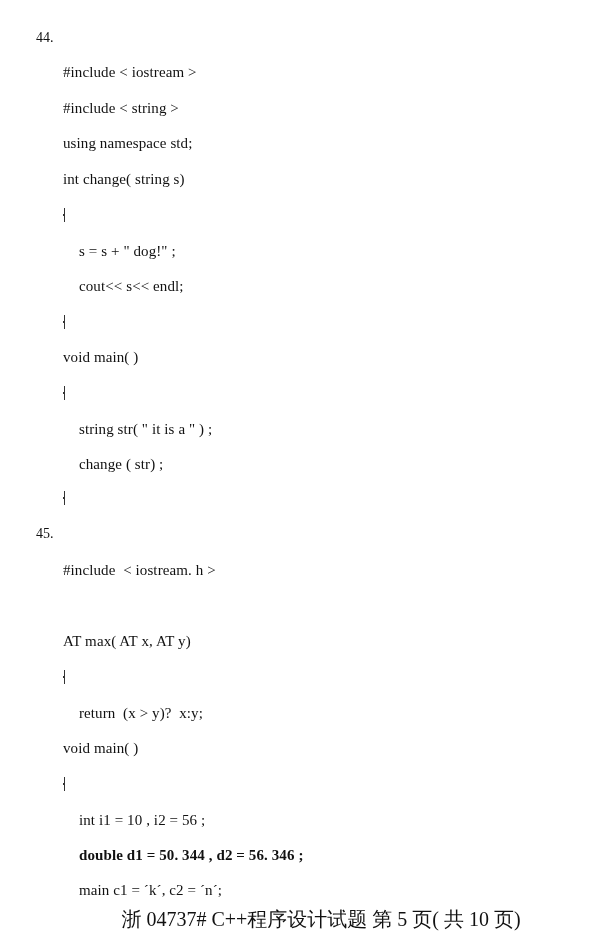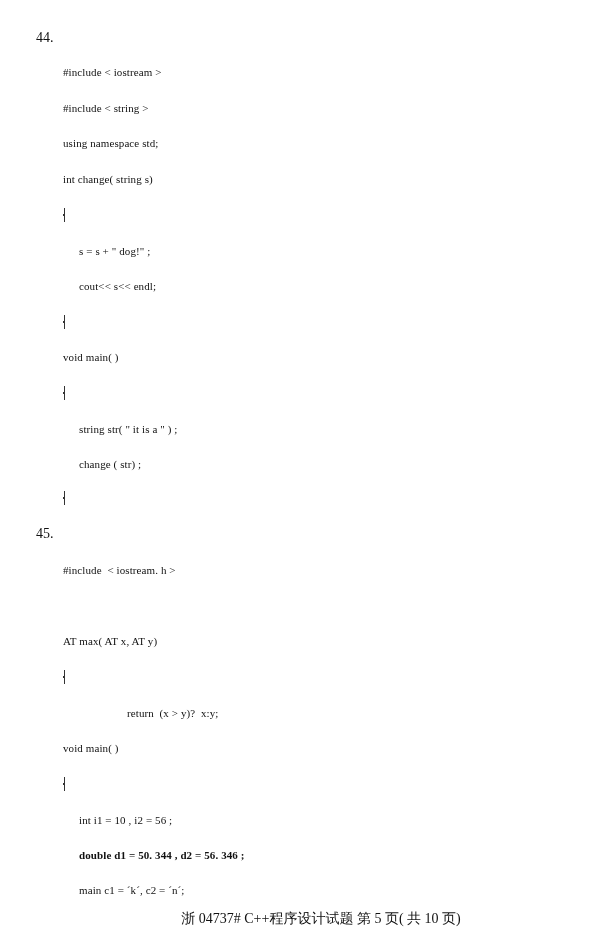--- a/index.html
+++ b/index.html
@@ -21,21 +21,21 @@
     width: 612px; height: 843px; border-radius: 8px;
   }
   .qnum {
     position: absolute;
     left: 36px;
     font-size: 14px;
     line-height: 16px;
   }
   .line {
     position: absolute;
-    font-size: 11px;
+    font-size: 15px;
     line-height: 16px;
     white-space: pre;
     letter-spacing: 0.1px;
   }
   .l0 { left: 63px; }
   .l1 { left: 79px; }
   .brace {
     position: absolute;
     left: 64px;
     width: 2px;
@@ -54,21 +54,21 @@
     left: -1px; top: 6px;
     width: 2px; height: 2px;
     background: #333;
   }
   .footer {
     position: absolute;
     left: 0;
     width: 612px;
     top: 911px;
     text-align: center;
-    font-size: 14px;
+    font-size: 20px;
     line-height: 16px;
     padding-left: 30px;
     box-sizing: border-box;
   }
 </style>
 </head>
 <body>
 
 <div class="page">
 
@@ -86,21 +86,21 @@
   <div class="brace" style="top:386px;"></div>
   <div class="line l1" style="top:421px;">string str( " it is a " ) ;</div>
   <div class="line l1" style="top:456px;">change ( str) ;</div>
   <div class="brace" style="top:491px;"></div>
 
   <div class="qnum" style="top:526px;">45.</div>
 
   <div class="line l0" style="top:562px;">#include  &lt; iostream. h &gt;</div>
   <div class="line l0" style="top:633px;">AT max( AT x, AT y)</div>
   <div class="brace" style="top:670px;"></div>
-  <div class="line l1" style="top:705px;margin-left:48px;">return  (x &gt; y)?  x:y;</div>
+  <div class="line l1" style="top:705px;">return  (x &gt; y)?  x:y;</div>
   <div class="line l0" style="top:740px;">void main( )</div>
   <div class="brace" style="top:777px;"></div>
   <div class="line l1" style="top:812px;">int i1 = 10 , i2 = 56 ;</div>
   <div class="line l1" style="top:847px;font-weight:bold;">double d1 = 50. 344 , d2 = 56. 346 ;</div>
   <div class="line l1" style="top:882px;">main c1 = ´k´, c2 = ´n´;</div>
 
   <div class="footer">浙 04737# C++程序设计试题 第 5 页( 共 10 页)</div>
 </div>
 
 </body></html>

